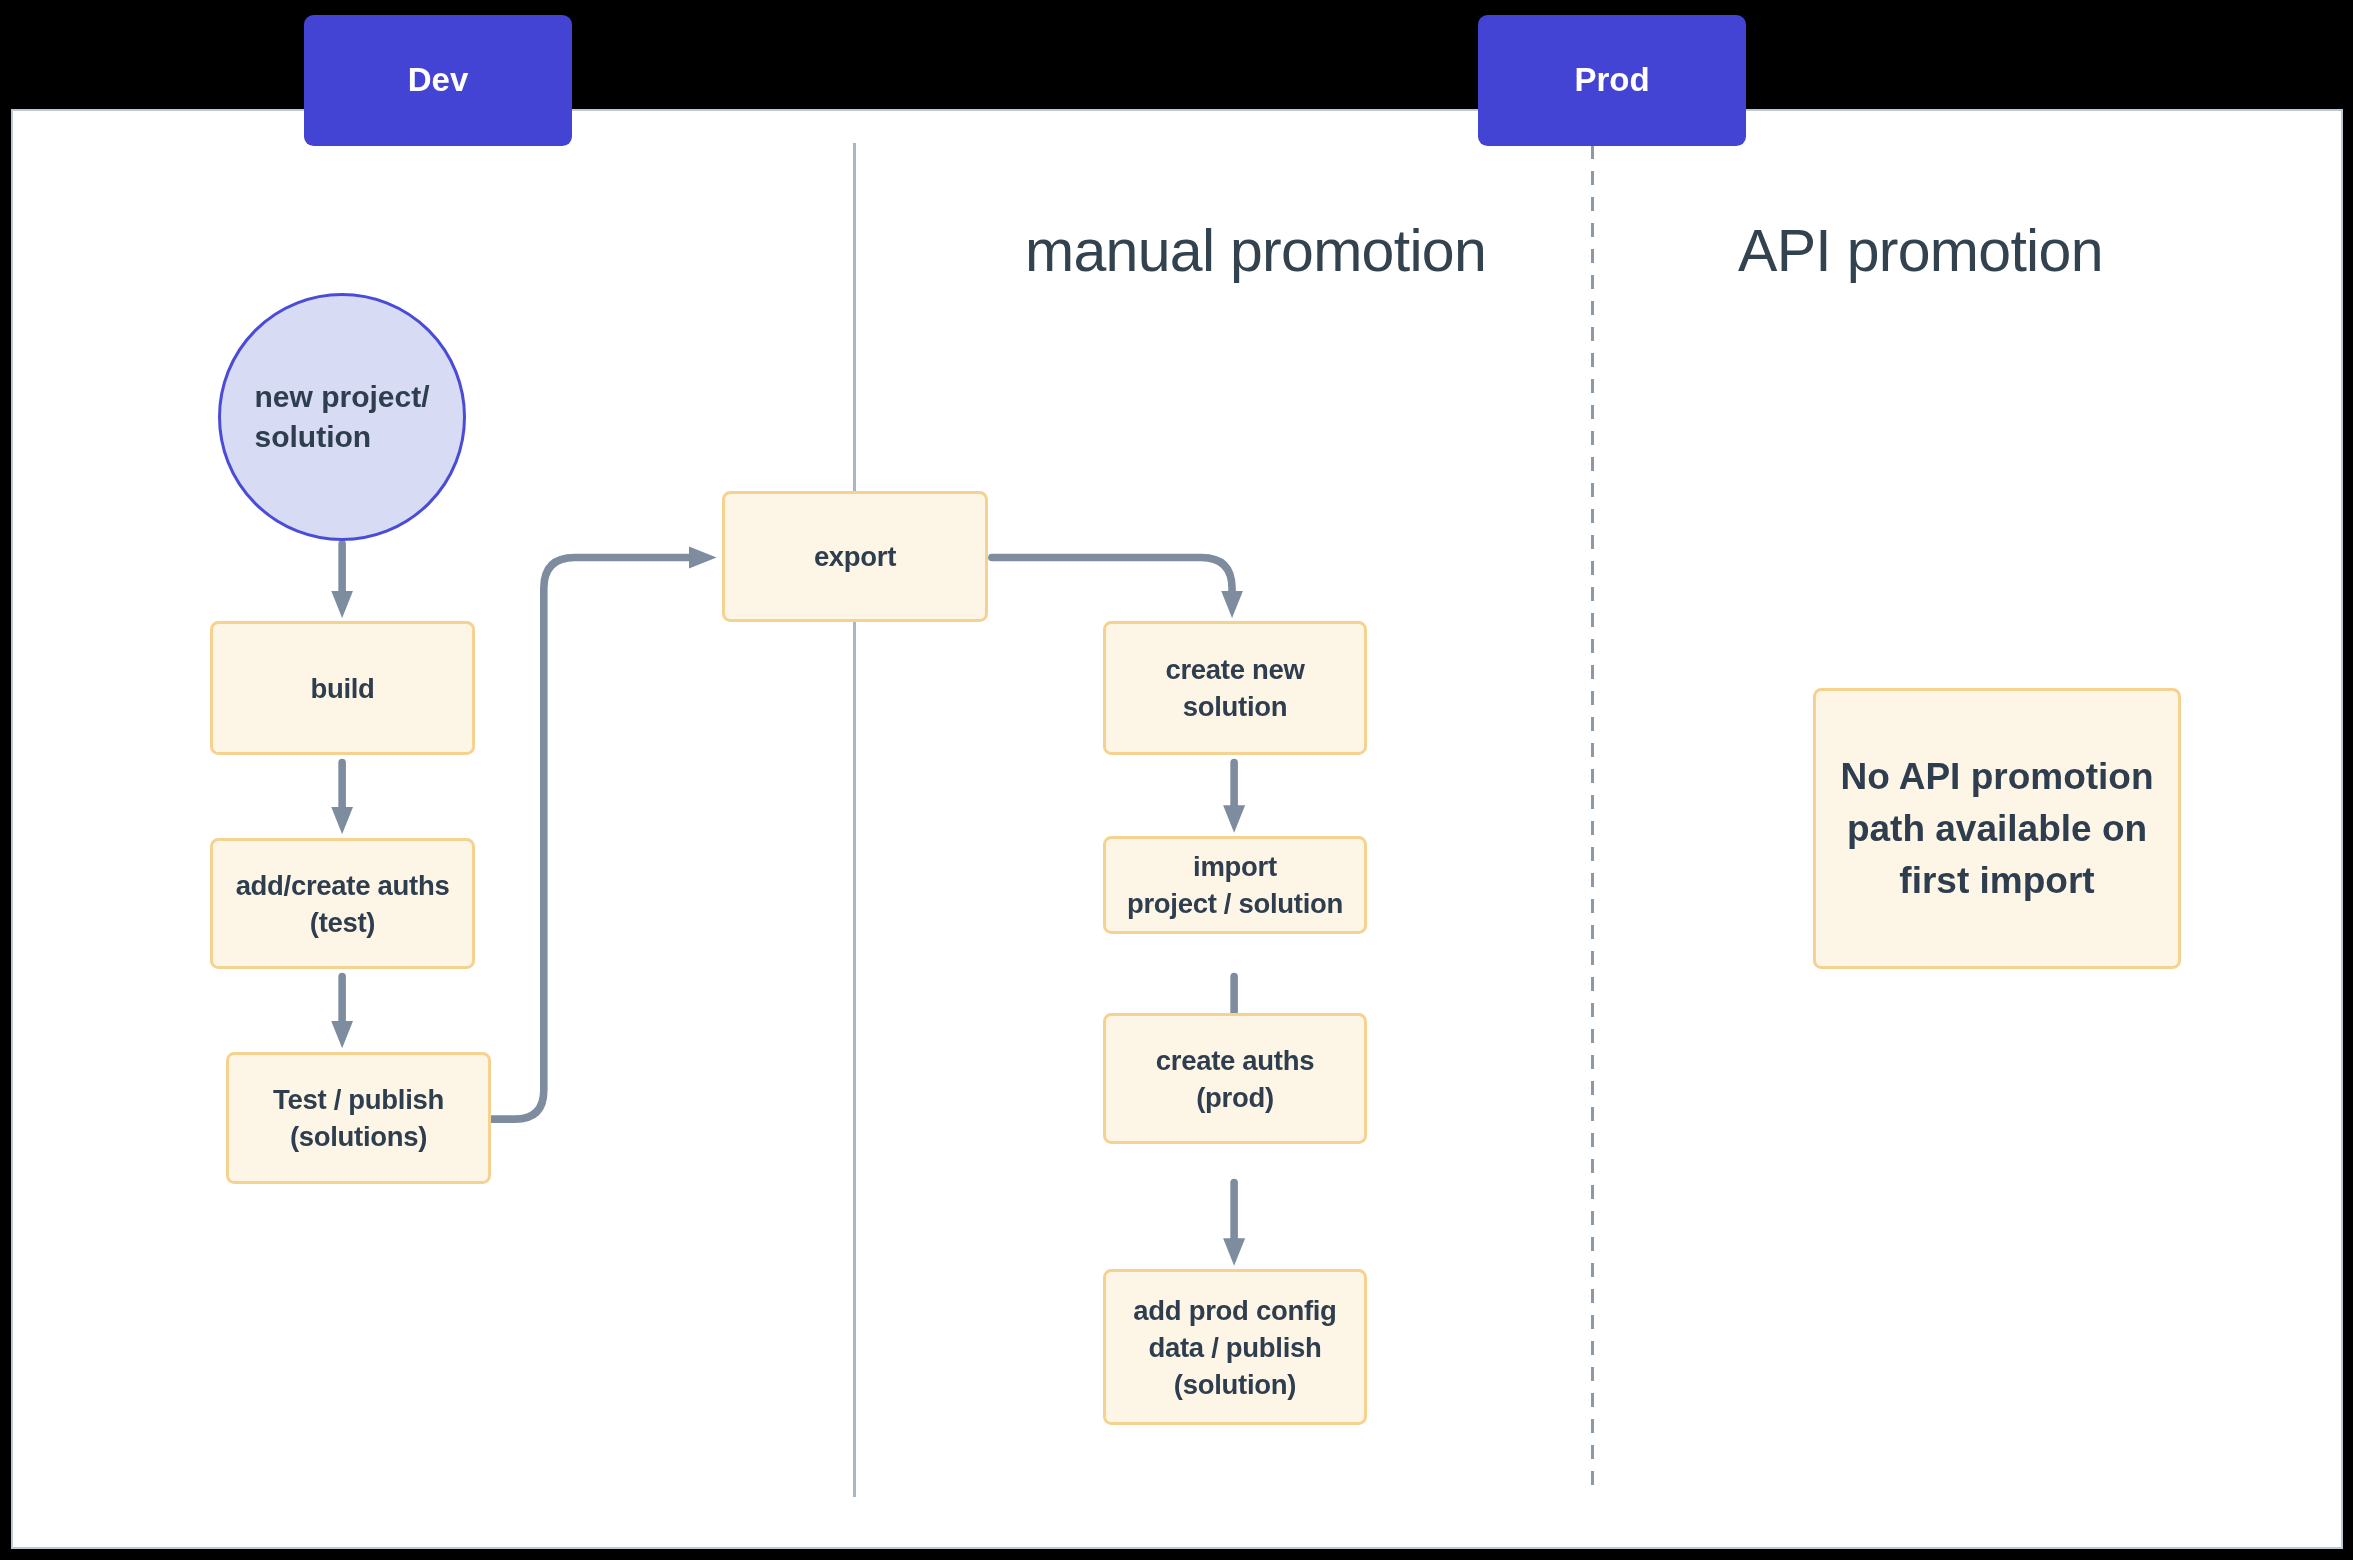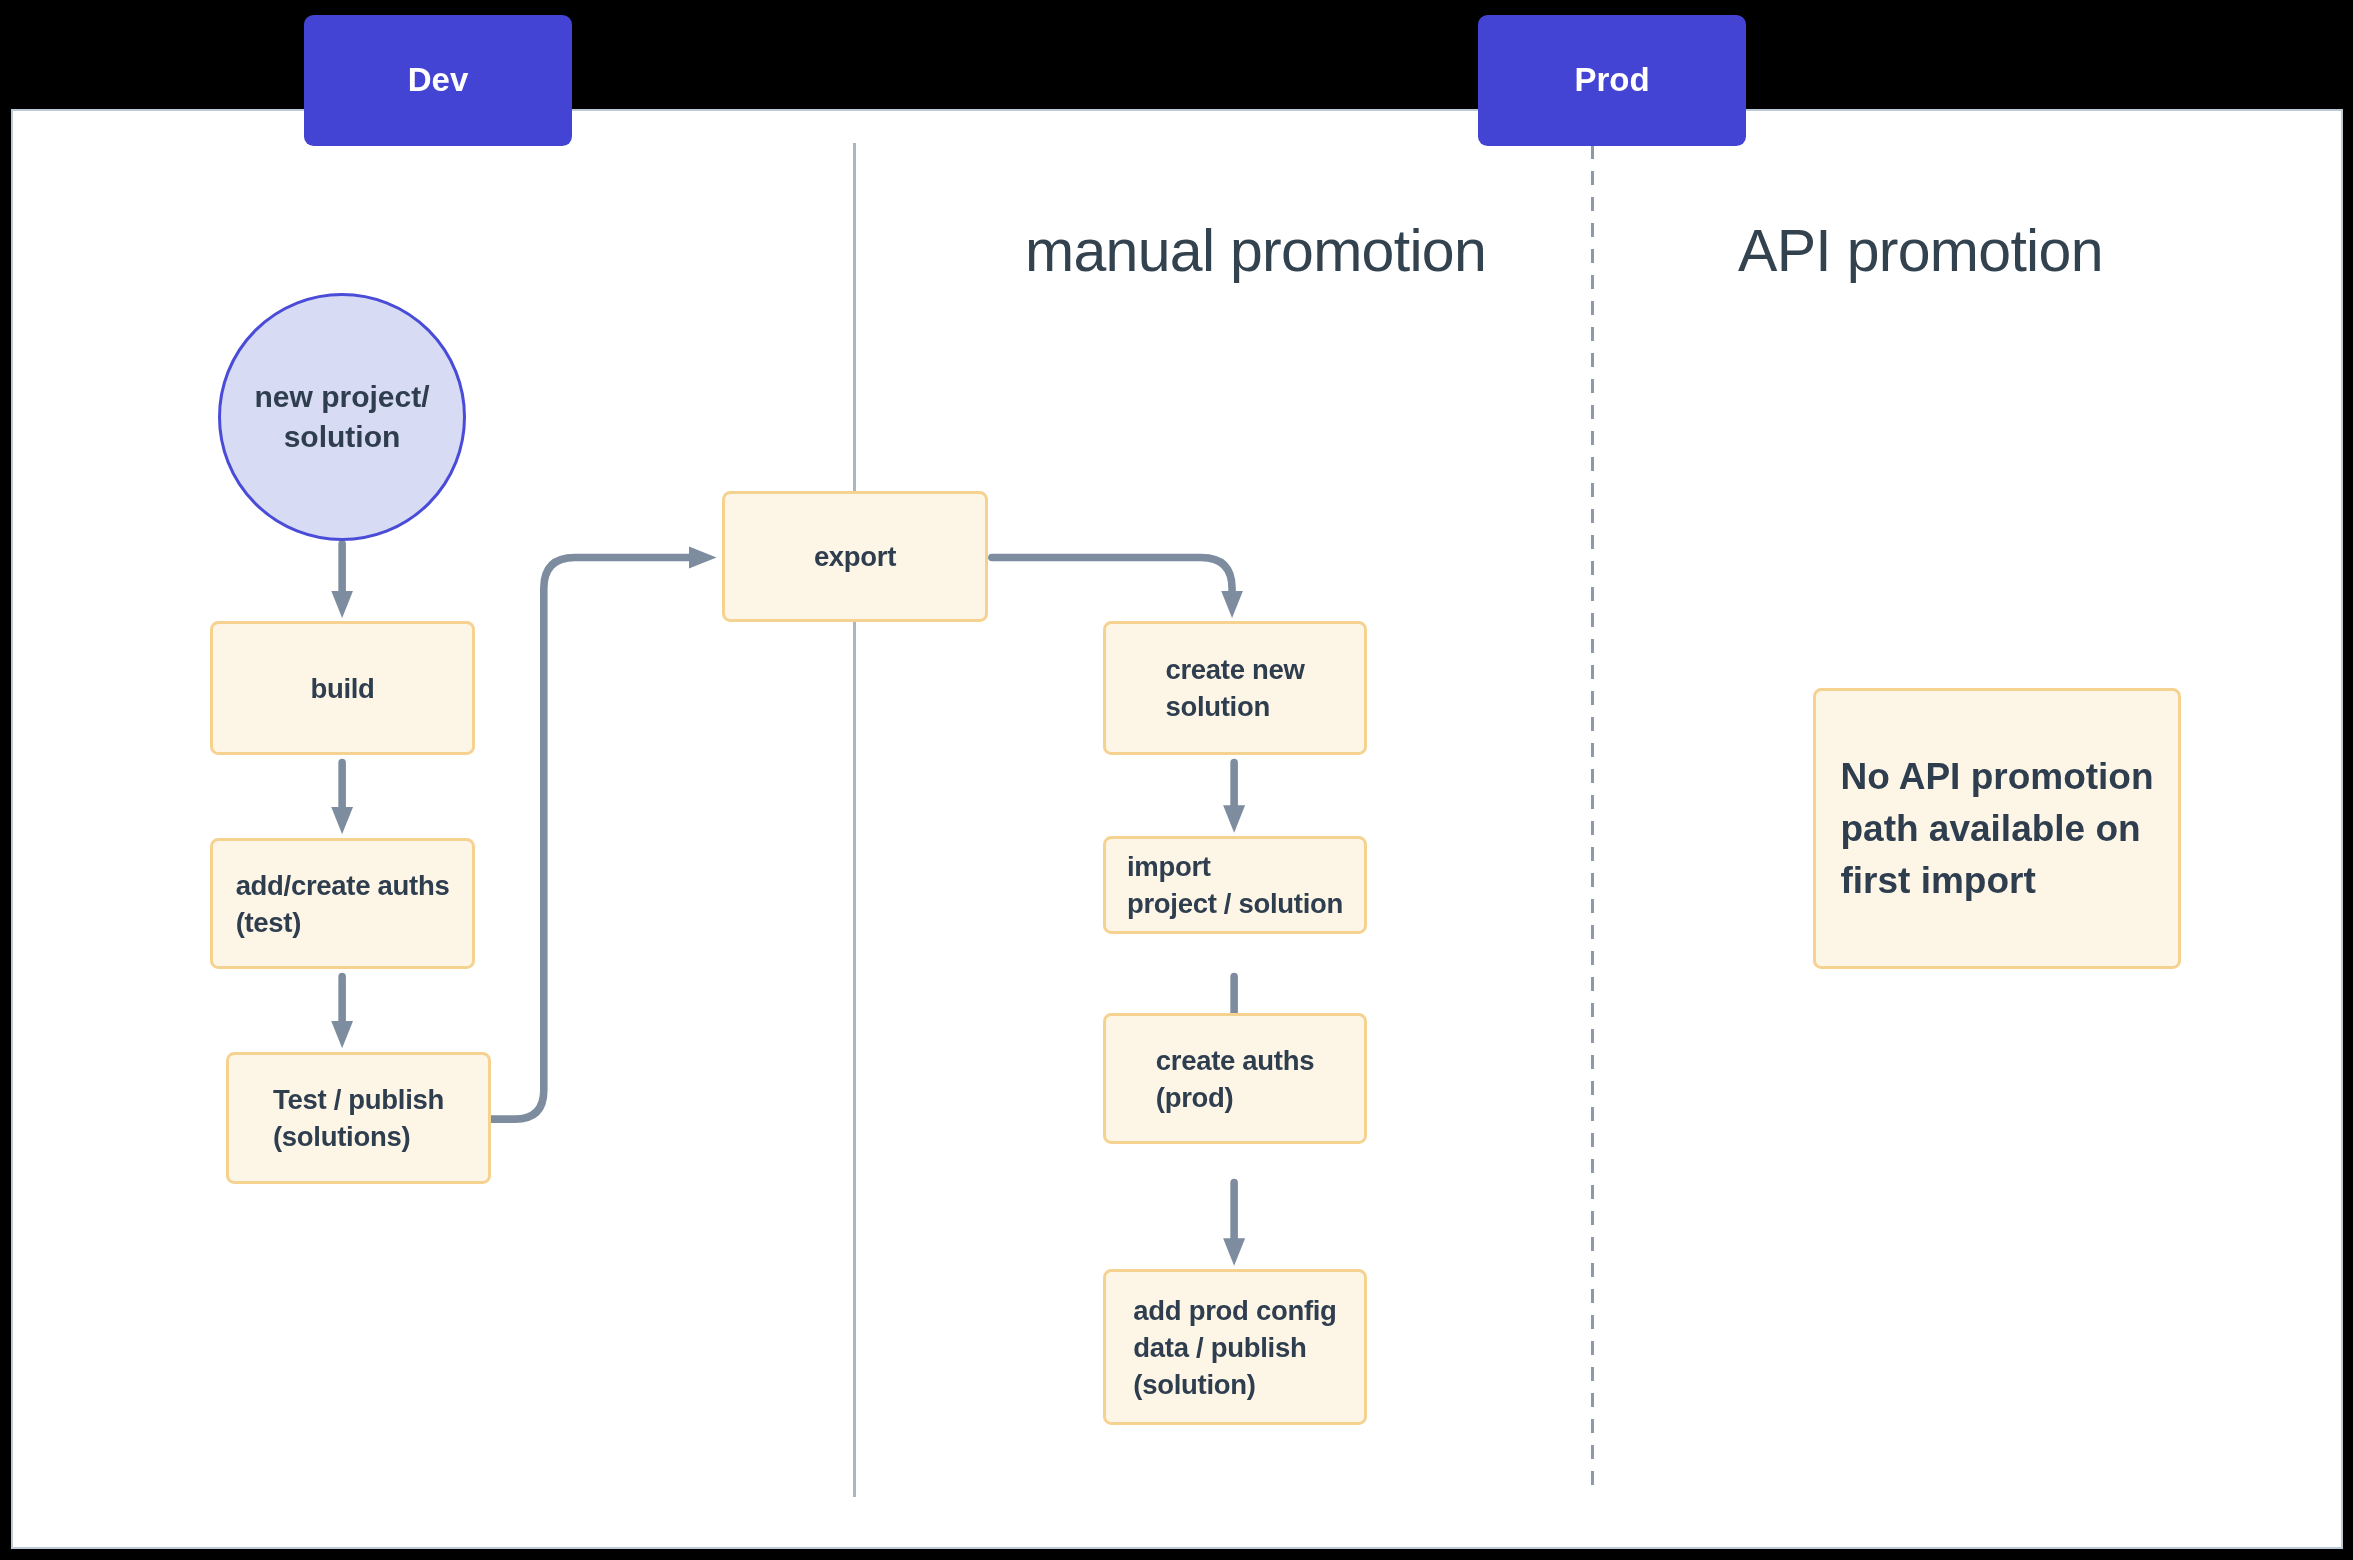--- a/index.html
+++ b/index.html
@@ -43,32 +43,32 @@
   .col-header.api{left:1738px;}
   .start-circle{
     position:absolute;left:218px;top:293px;width:248px;height:248px;
     background:#d8dbf4;border:3.4px solid #4a4cd8;border-radius:50%;
     box-sizing:border-box;
     display:flex;align-items:center;justify-content:center;
     z-index:3;
   }
   .start-circle .label{
     font-size:30px;font-weight:bold;line-height:40px;color:#2e3e4f;
-    text-align:center;white-space:pre-line;
+    white-space:pre-line;
   }
   .node{
     position:absolute;
     background:#fdf5e6;border:3.4px solid #f5d28f;border-radius:8.3px;
     box-sizing:border-box;
     display:flex;align-items:center;justify-content:center;
     z-index:3;
   }
   .node .label{
     font-size:27.5px;font-weight:bold;line-height:37px;color:#2e3e4f;
-    letter-spacing:-0.3px;text-align:left;white-space:pre;
+    letter-spacing:-0.3px;text-align:center;white-space:pre;
   }
   .node.build{left:210px;top:621px;width:265px;height:134px;}
   .node.auths-test{left:210px;top:838px;width:265px;height:131px;}
   .node.test-publish{left:226px;top:1052px;width:265px;height:132px;}
   .node.export{left:722px;top:491px;width:266px;height:131px;}
   .node.create-new{left:1103px;top:621px;width:264px;height:134px;}
   .node.import-ps{left:1103px;top:836px;width:264px;height:98px;}
   .node.auths-prod{left:1103px;top:1013px;width:264px;height:131px;}
   .node.add-prod{left:1103px;top:1269px;width:264px;height:156px;}
   .node.no-api{left:1813px;top:688px;width:368px;height:281px;}

